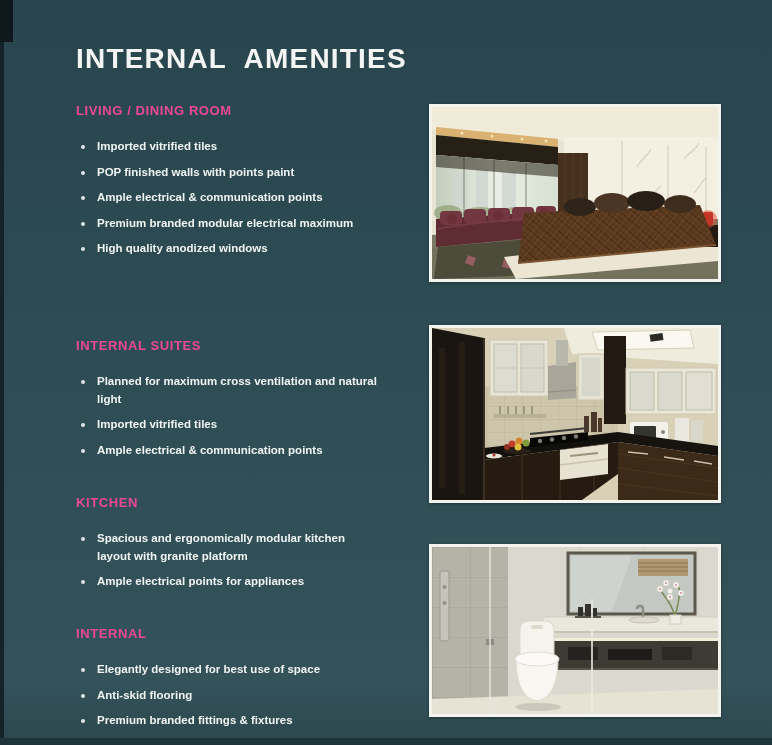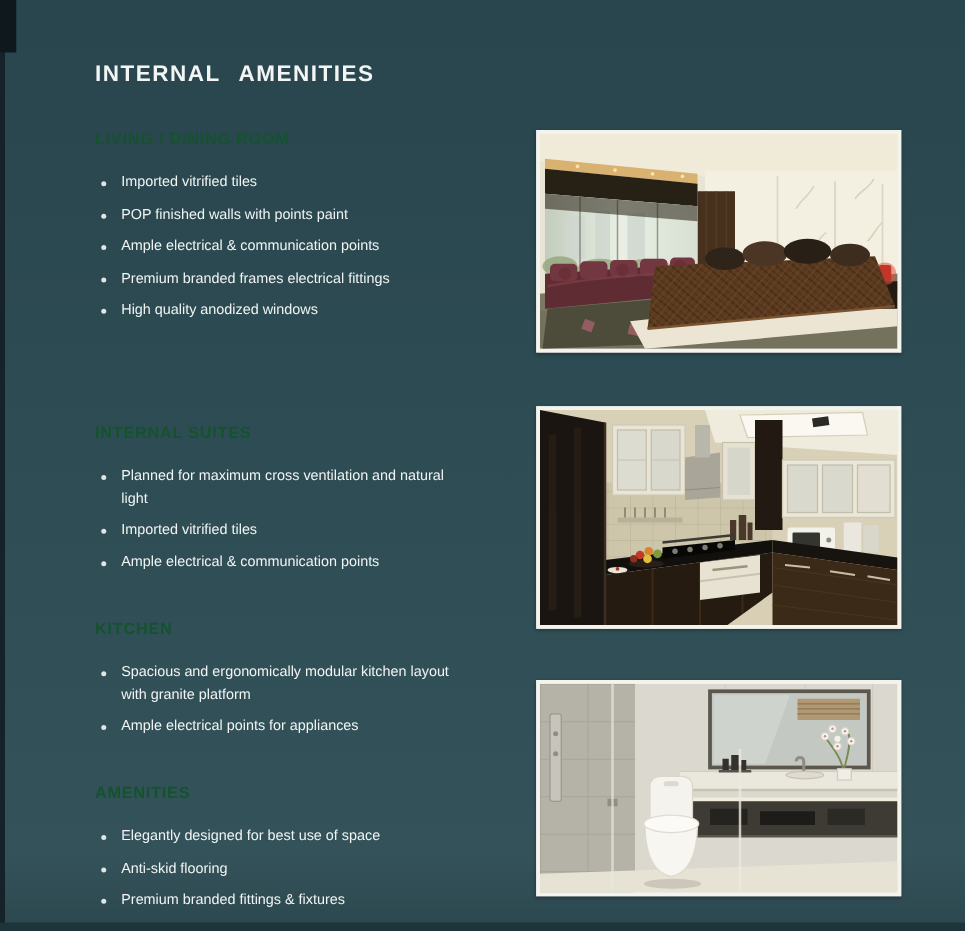--- a/index.html
+++ b/index.html
@@ -6,32 +6,32 @@
   body{
     width:772px;height:745px;position:relative;overflow:hidden;
     background:linear-gradient(180deg,#29454d 0%,#2d4b53 40%,#34525a 92%,#2c474e 100%);
     font-family:"Liberation Sans","DejaVu Sans",sans-serif;
   }
   .edge-left{position:absolute;left:0;top:0;width:4px;height:745px;background:#132329;}
   .corner-tl{position:absolute;left:0;top:0;width:13px;height:42px;background:#0f191d;}
   .edge-bottom{position:absolute;left:0;bottom:0;width:772px;height:7px;background:#1d343b;}
   .page-title{
     position:absolute;left:76px;top:46px;margin:0;
-    font-size:18px;font-weight:bold;color:#f2f5f4;
+    font-size:28px;font-weight:bold;color:#f2f5f4;
     letter-spacing:1.2px;word-spacing:9px;line-height:26px;
   }
   .section{position:absolute;left:76px;width:330px;color:#eef2f1;}
   .section h2{
     margin:0 0 20px 0;font-size:13px;font-weight:bold;
-    letter-spacing:0.6px;line-height:15px;color:#14532d;
+    letter-spacing:0.6px;line-height:15px;color:#ec4899;
   }
   .section ul{list-style:none;margin:0;padding:0;width:301px;}
   .section li{
     position:relative;padding-left:21px;margin:0 0 8px 0;
-    font-size:11.5px;font-weight:normal;line-height:17.5px;color:#f0f4f3;
+    font-size:11.5px;font-weight:bold;line-height:17.5px;color:#f0f4f3;
   }
   .dot{position:absolute;left:5px;top:7px;width:4px;height:4px;border-radius:50%;background:#dfe7e6;}
   .photo{
     position:absolute;left:429px;width:292px;box-sizing:border-box;
     border:3px solid #f4f4ef;background:#f4f4ef;
     box-shadow:0 1px 3px rgba(0,0,0,0.35);
   }
   .photo svg{display:block;width:286px;}
   #photo-living{top:104px;height:178px;}
   #photo-kitchen{top:325px;height:178px;}
@@ -49,21 +49,21 @@
 <div class="edge-bottom"></div>
 
 <h1 class="page-title">INTERNAL  AMENITIES</h1>
 
 <div class="section" id="section-living">
   <h2>LIVING / DINING ROOM</h2>
   <ul>
     <li><span class="dot"></span><span>Imported vitrified tiles</span></li>
     <li><span class="dot"></span><span>POP finished walls with points paint</span></li>
     <li><span class="dot"></span><span>Ample electrical &amp; communication points</span></li>
-    <li><span class="dot"></span><span>Premium branded frames electrical fittings</span></li>
+    <li><span class="dot"></span><span>Premium branded modular electrical maximum</span></li>
     <li><span class="dot"></span><span>High quality anodized windows</span></li>
   </ul>
 </div>
 
 <div class="section" id="section-bedroom">
   <h2>INTERNAL SUITES</h2>
   <ul>
     <li><span class="dot"></span><span>Planned for maximum cross ventilation and natural light</span></li>
     <li><span class="dot"></span><span>Imported vitrified tiles</span></li>
     <li><span class="dot"></span><span>Ample electrical &amp; communication points</span></li>
@@ -72,21 +72,21 @@
 
 <div class="section" id="section-kitchen">
   <h2>KITCHEN</h2>
   <ul>
     <li><span class="dot"></span><span>Spacious and ergonomically modular kitchen layout with granite platform</span></li>
     <li><span class="dot"></span><span>Ample electrical points for appliances</span></li>
   </ul>
 </div>
 
 <div class="section" id="section-bathrooms">
-  <h2>AMENITIES</h2>
+  <h2>INTERNAL</h2>
   <ul>
     <li><span class="dot"></span><span>Elegantly designed for best use of space</span></li>
     <li><span class="dot"></span><span>Anti-skid flooring</span></li>
     <li><span class="dot"></span><span>Premium branded fittings &amp; fixtures</span></li>
   </ul>
 </div>
 
 <div class="photo" id="photo-living" role="img" aria-label="Living / dining room interior photo">
   <svg viewBox="0 0 286 172" height="172" preserveAspectRatio="none">
     <defs>

